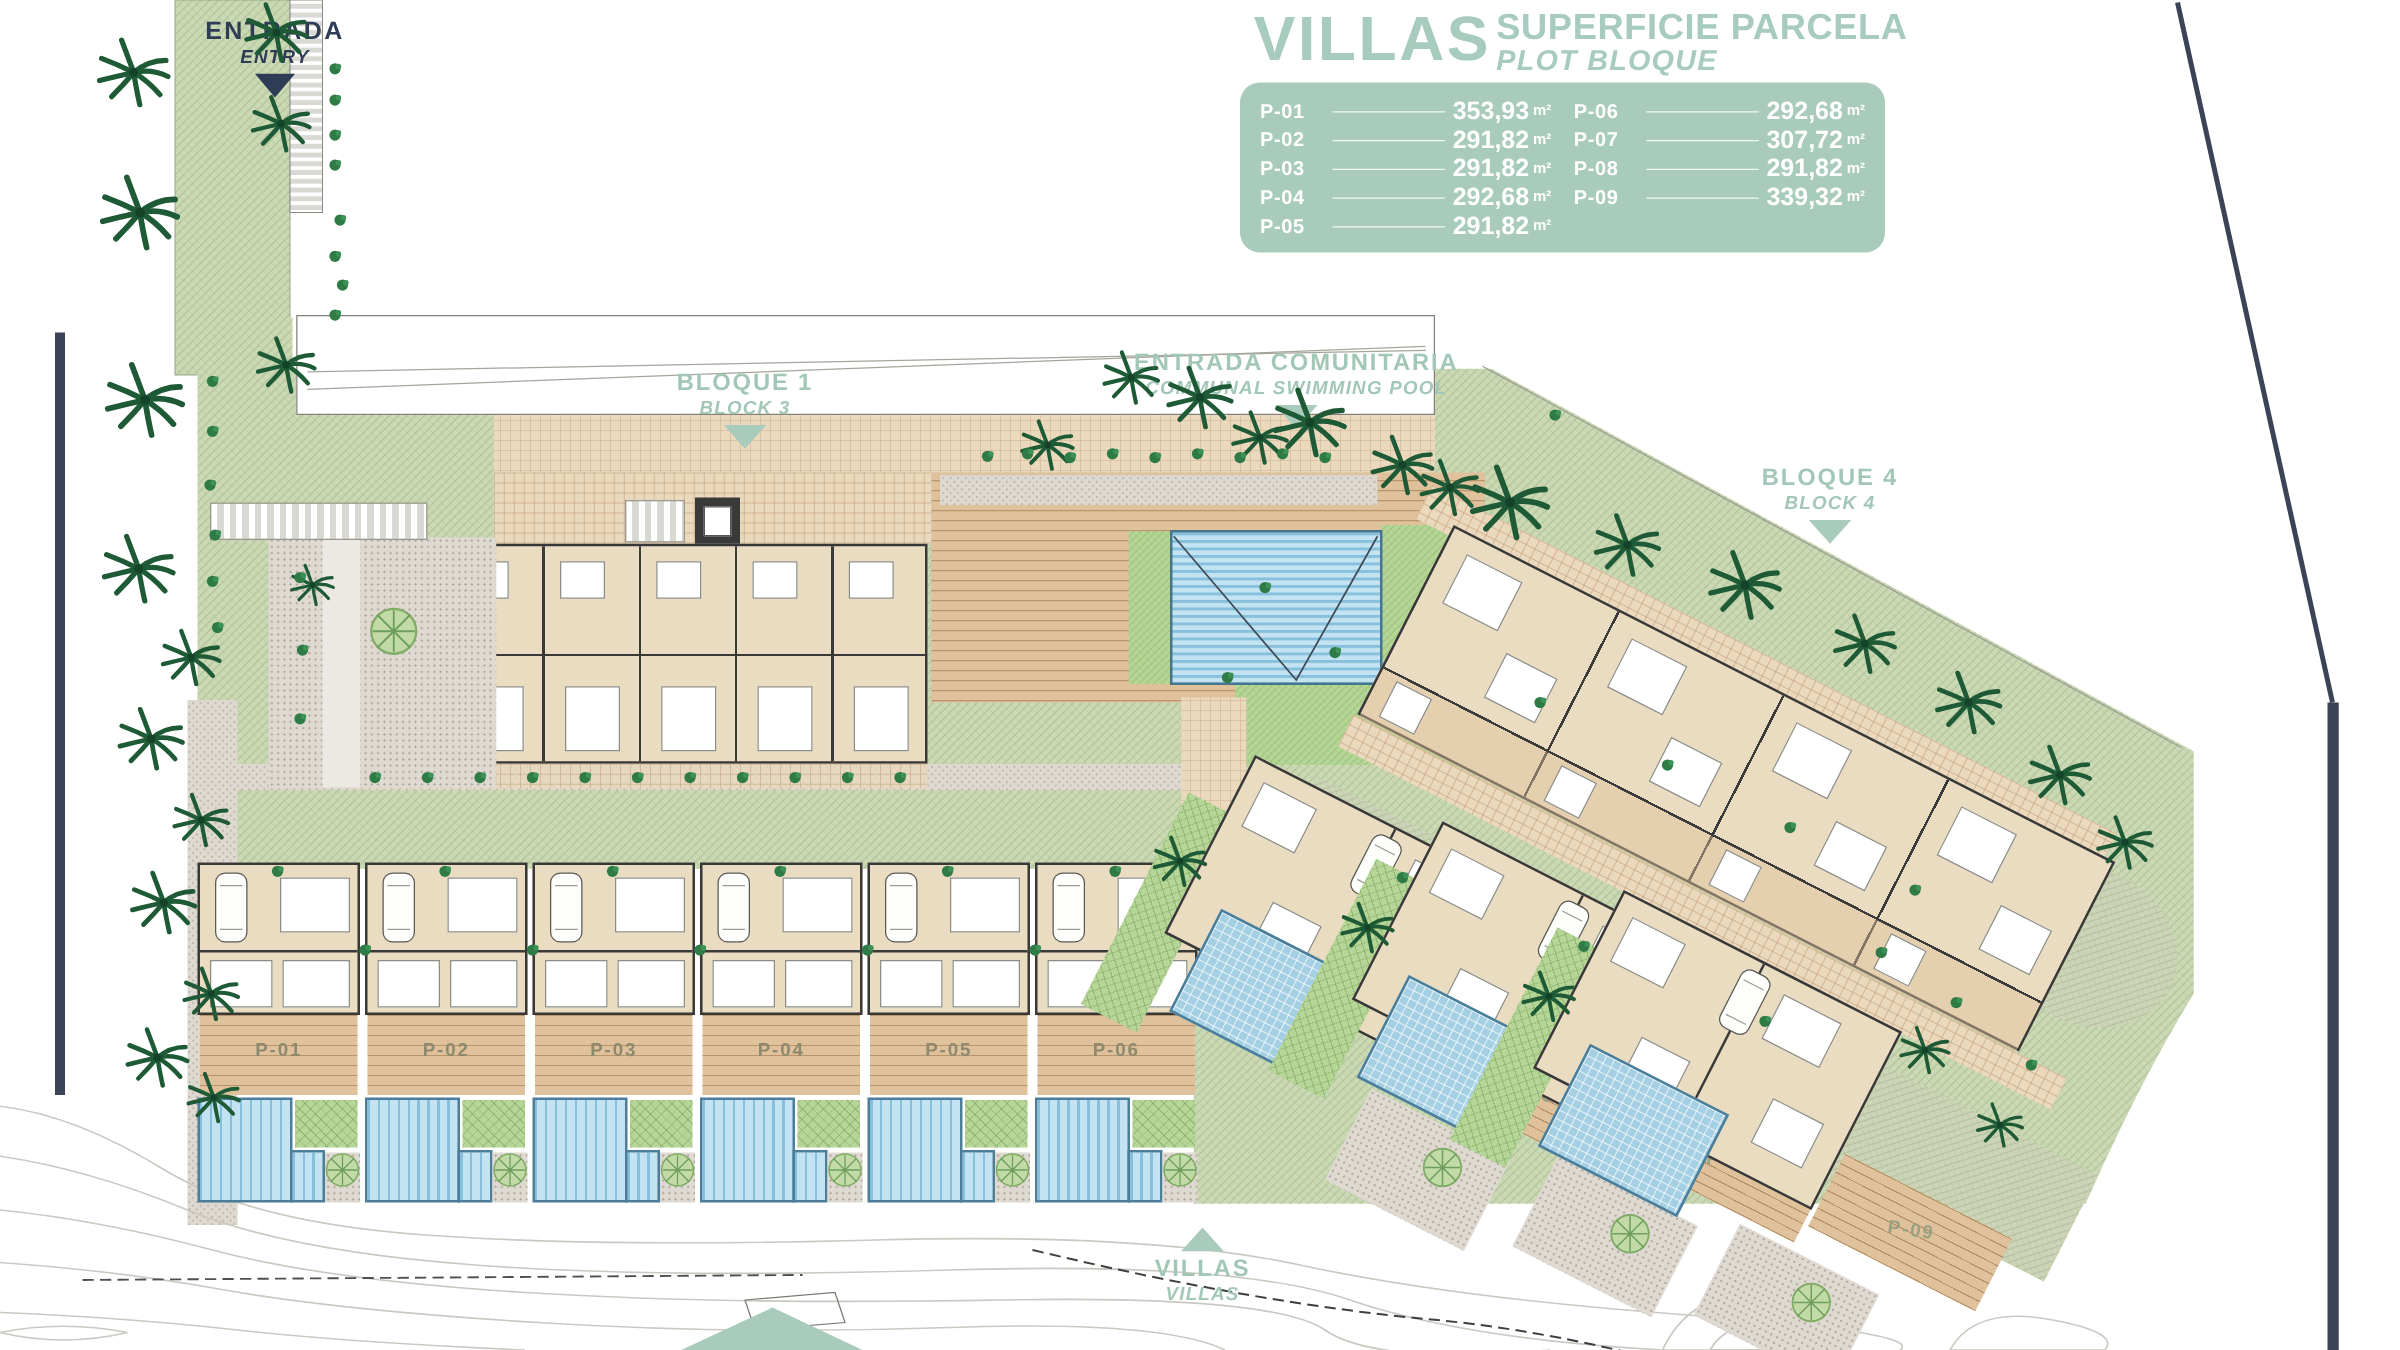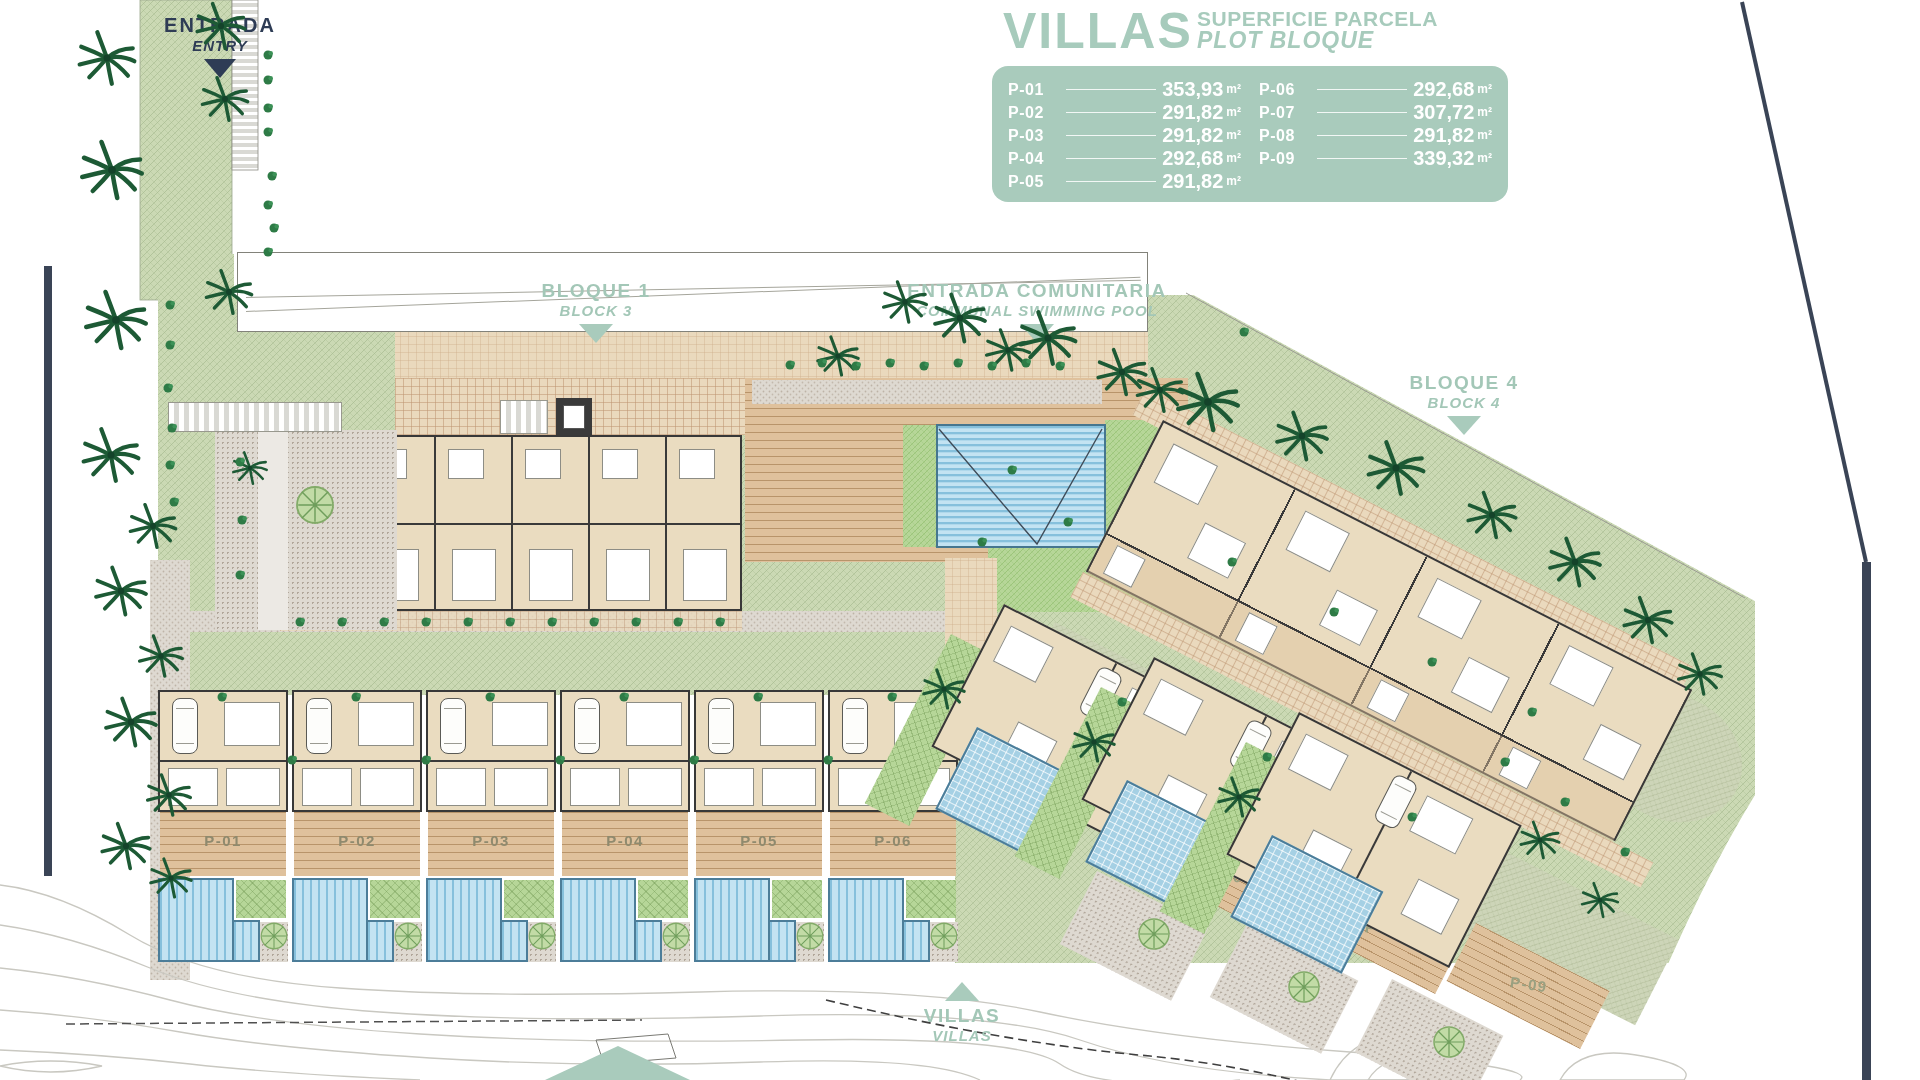--- a/index.html
+++ b/index.html
@@ -51,21 +51,21 @@
   .entry-label .l2{font-size:15px;}
   .entry-label .tri-down{border-top-color:#2e3c55;border-left-width:16px;border-right-width:16px;}
 
   .deck-label{position:absolute;font-weight:bold;color:#8f8a6e;letter-spacing:1.5px;font-size:15px;
     width:100%;text-align:center;}
 
   
   .legend-title{position:absolute;left:1003px;top:2px;font-size:50px;font-weight:bold;
     color:#a7cbbc;letter-spacing:2px;}
   .legend-sub{position:absolute;left:1197px;top:8px;color:#a7cbbc;line-height:1.0;}
-  .legend-sub .s1{display:block;font-size:21px;font-weight:bold;letter-spacing:.5px;}
+  .legend-sub .s1{display:block;font-size:29px;font-weight:bold;letter-spacing:.5px;}
   .legend-sub .s2{display:block;font-size:23px;font-weight:bold;font-style:italic;letter-spacing:1px;}
   .legend-panel{position:absolute;left:992px;top:66px;width:516px;height:136px;background:#a9cbbc;
     border-radius:16px;display:flex;padding:12px 16px 10px 16px;box-sizing:border-box;color:#fff;}
   .lcol{flex:1;display:flex;flex-direction:column;justify-content:flex-start;}
   .lcol.first{margin-right:18px;}
   .lrow{display:flex;align-items:center;height:23px;}
   .lid{font-weight:bold;font-size:16px;letter-spacing:.5px;width:52px;}
   .lline{flex:1;border-top:1.5px solid rgba(255,255,255,.85);margin:0 6px;}
   .lval{font-weight:bold;font-size:20px;white-space:nowrap;}
   .lunit{font-size:12px;font-weight:bold;margin-left:3px;position:relative;top:-3px;}
@@ -238,21 +238,21 @@
         <div class="room" style="left: 458px; top: 130px; width: 32px; height: 32px;"></div>
       </div>
 </div>
 
 <div class="mlabel entry-label" style="left:120px;top:14px;width:200px;">
   <span class="l1">ENTRADA</span>
   <span class="l2">ENTRY</span>
   <div class="tri-down"></div>
 </div>
 
-<div class="mlabel" style="left:496px;top:280px;width:200px;">
+<div class="mlabel" style="left:496px;top:296px;width:200px;">
   <span class="l1">BLOQUE 1</span>
   <span class="l2">BLOCK 3</span>
   <div class="tri-down"></div>
 </div>
 
 <div class="mlabel" style="left:887px;top:280px;width:300px;">
   <span class="l1">ENTRADA COMUNITARIA</span>
   <span class="l2">COMMUNAL SWIMMING POOL</span>
   <div class="tri-down"></div>
 </div>

